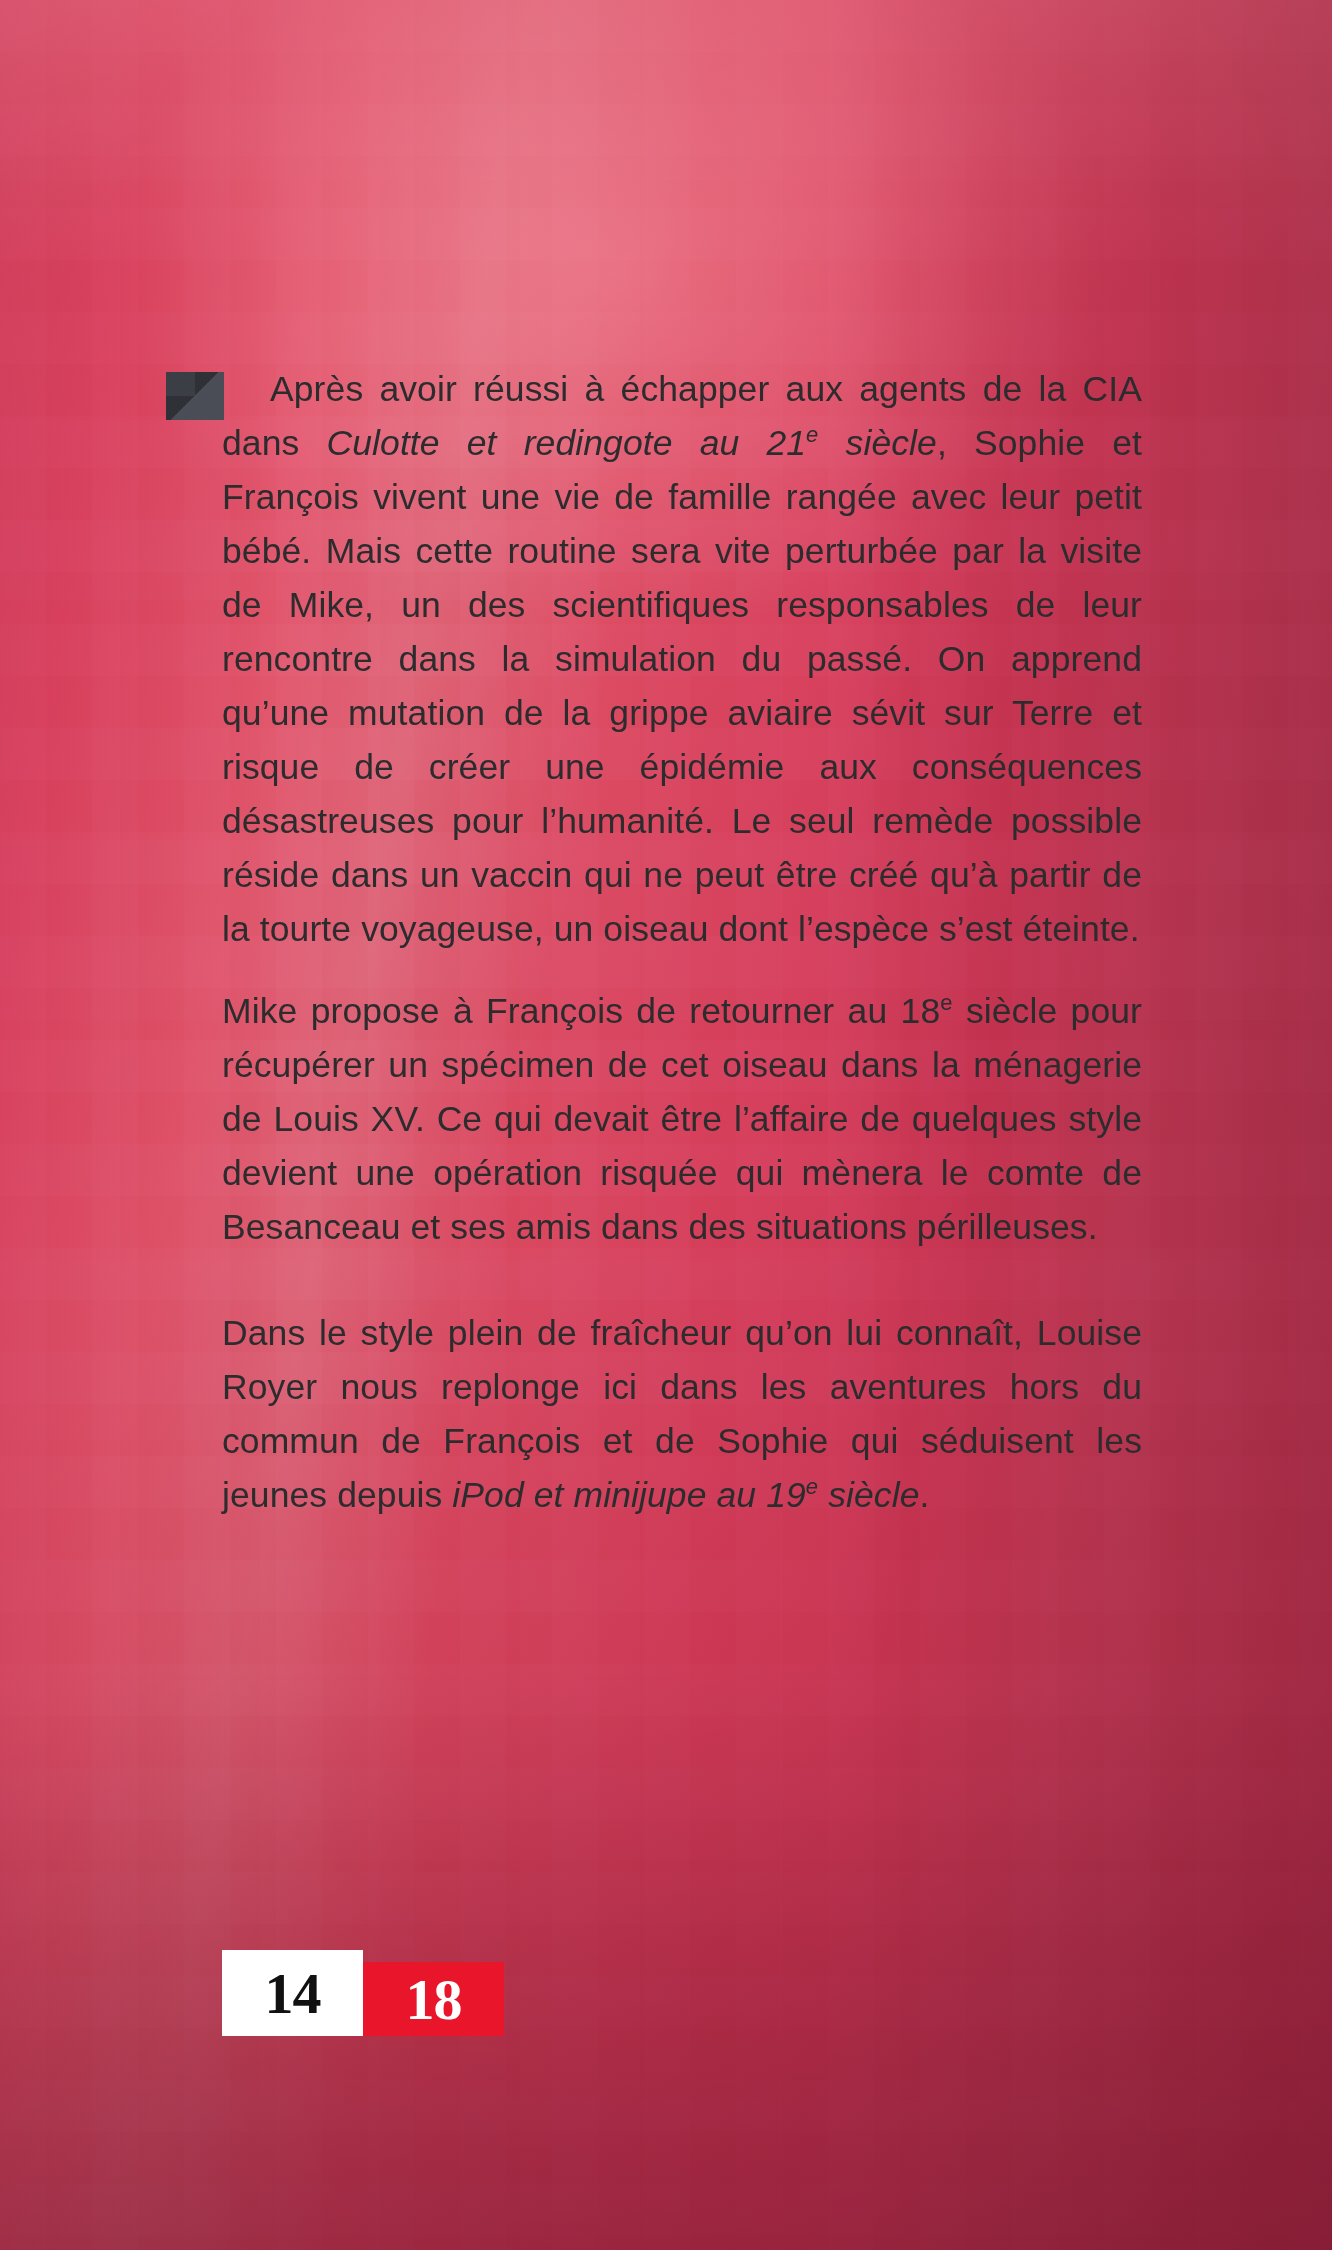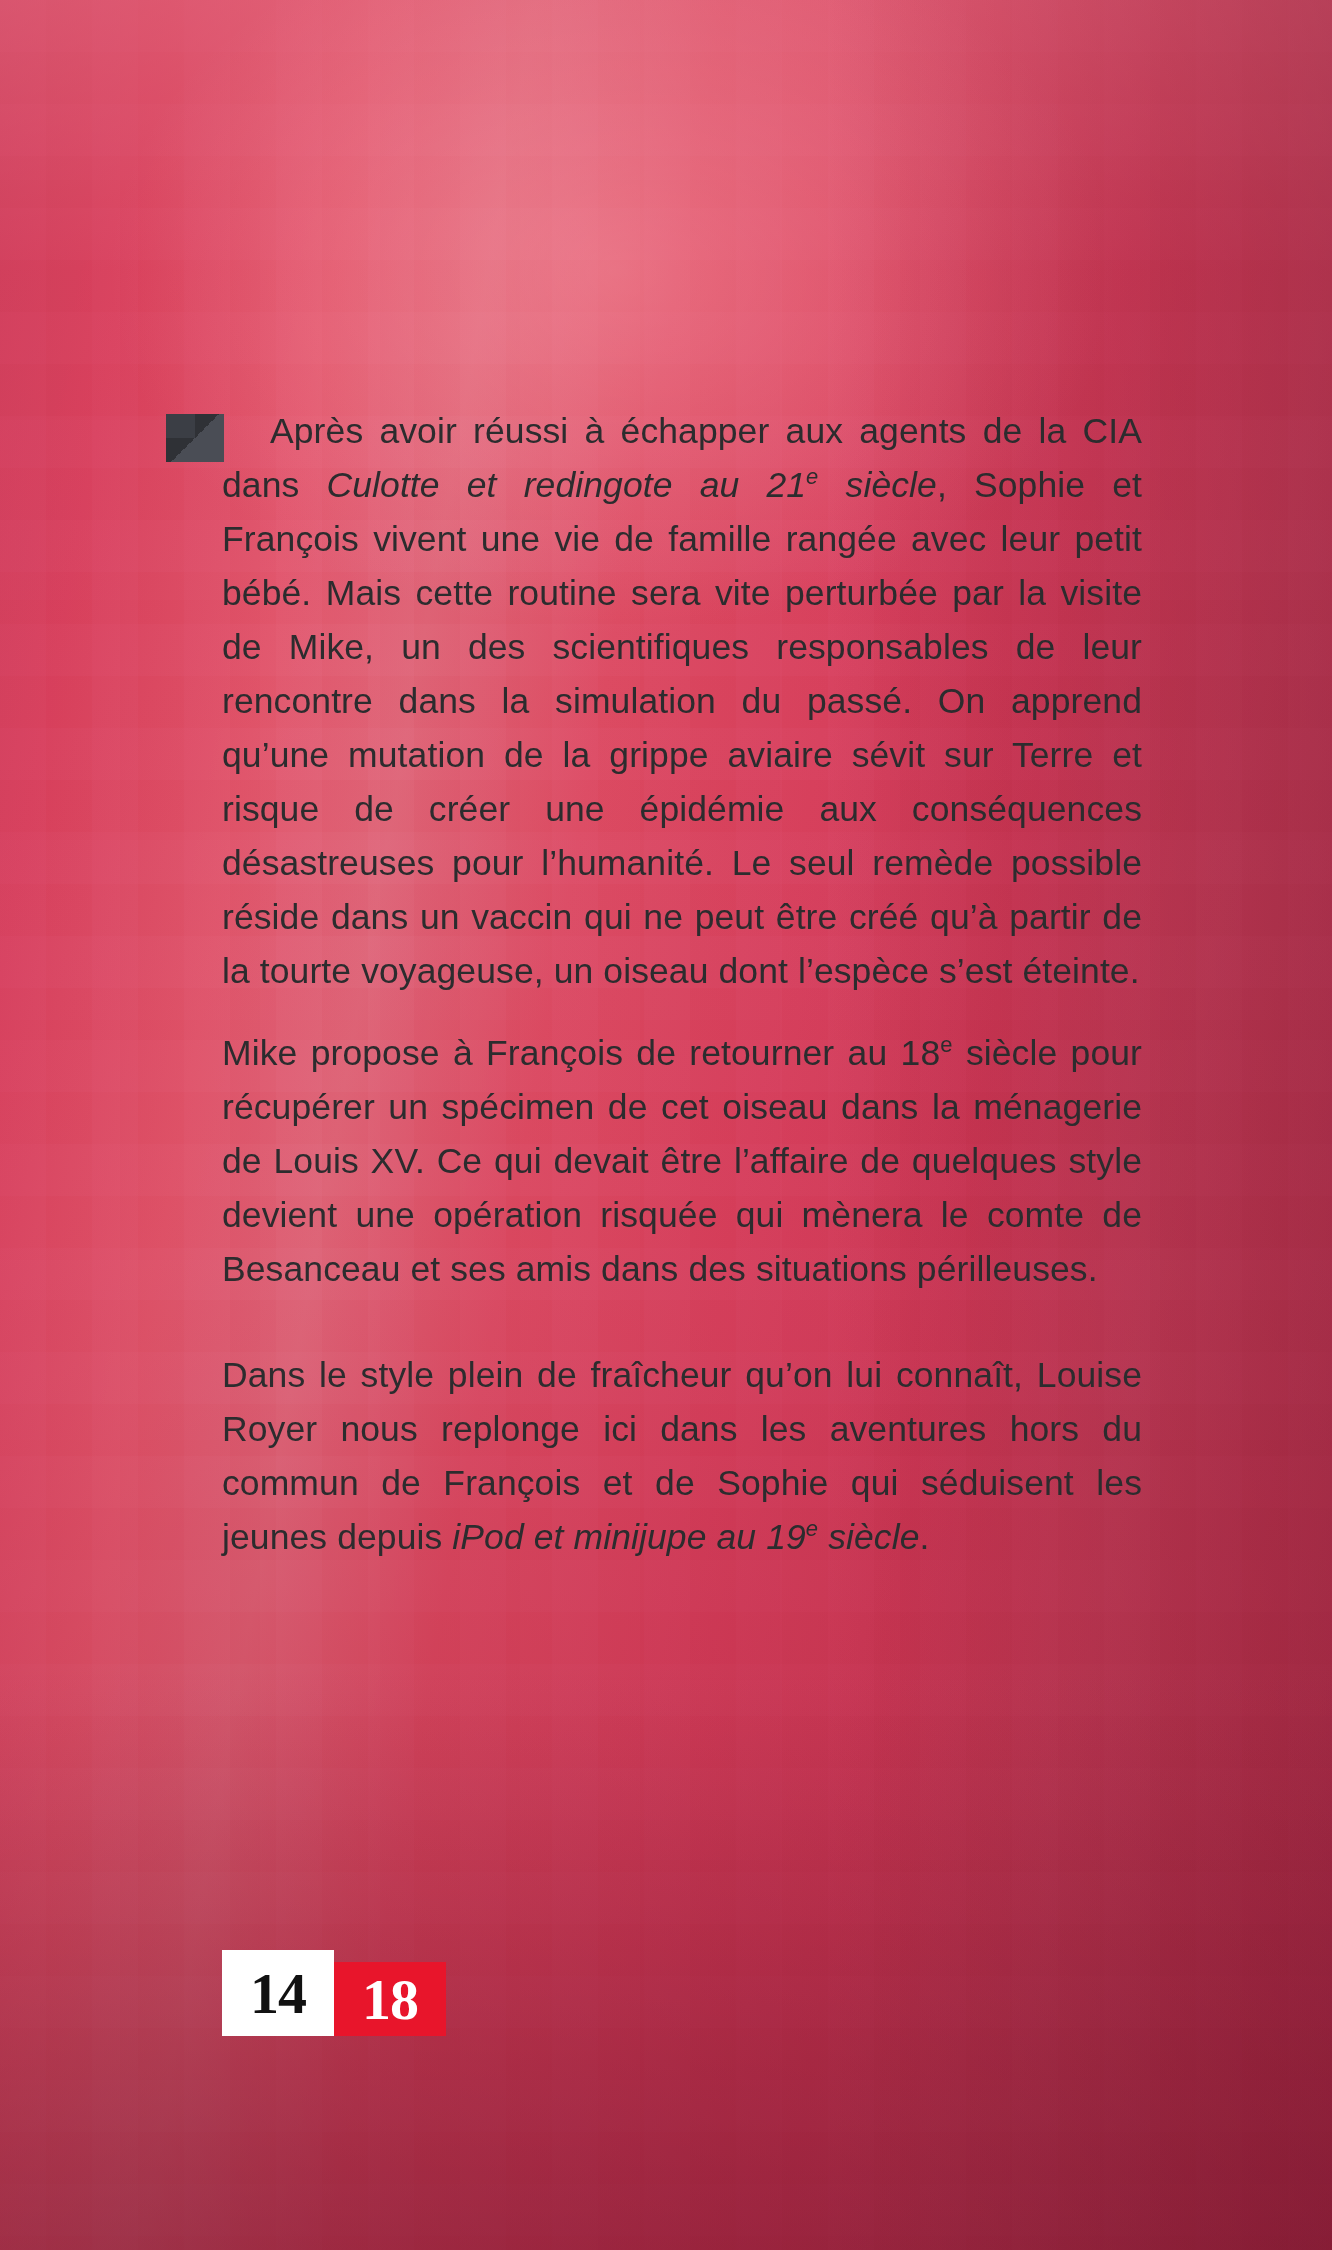--- a/index.html
+++ b/index.html
@@ -84,21 +84,20 @@
     width: 920px;
   }
 
   .blurb {
     color: #2c2c2e;
     font-size: 35.5px;
     line-height: 54px;
     text-align: justify;
     text-justify: inter-word;
     letter-spacing: 0.1px;
-    margin-top: 42px;
   }
   .blurb p {
     margin: 0 0 28px 0;
   }
   .blurb p:last-child {
     margin-bottom: 0;
   }
   .blurb p.spaced-before {
     margin-top: 52px;
   }
@@ -137,21 +136,21 @@
 
   
   .logo-area {
     position: absolute;
     left: 222px;
     top: 1950px;
     width: 300px;
   }
   .logo-1418 {
     display: flex;
-    width: 224px;
+    width: 282px;
     height: 86px;
     box-shadow: 0 0 0 0 rgba(0,0,0,0);
   }
   .logo-14 {
     flex: 1;
     background: #ffffff;
     color: #111111;
     display: flex;
     align-items: center;
     justify-content: center;

